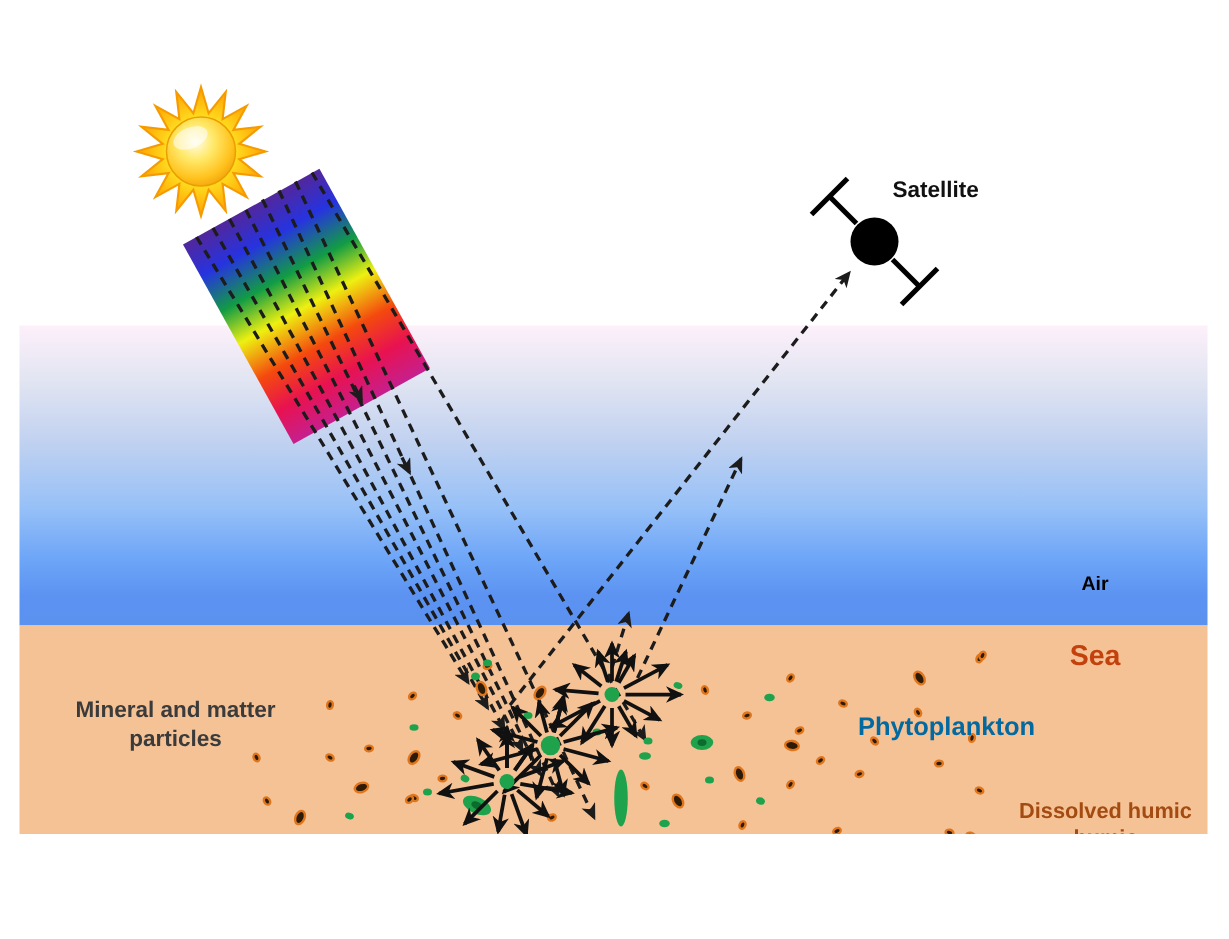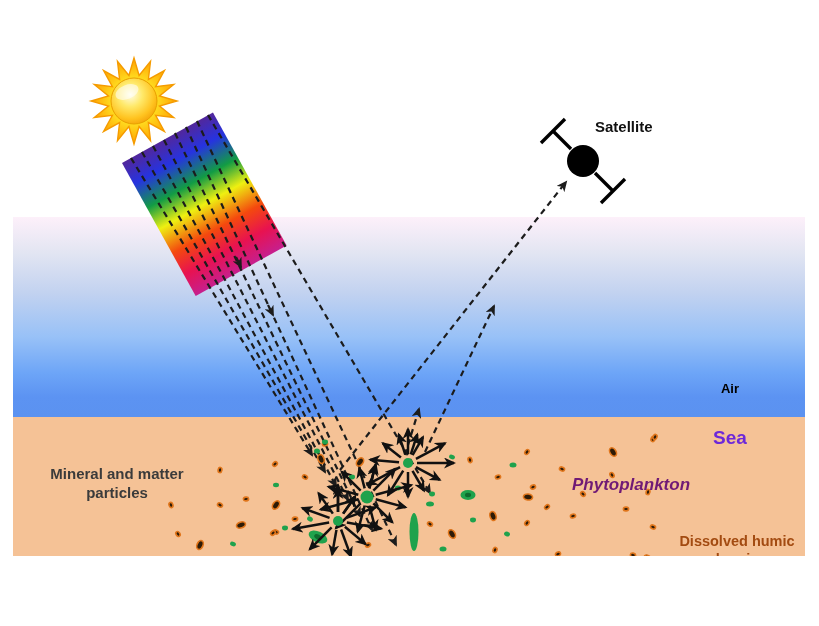--- a/index.html
+++ b/index.html
@@ -5,21 +5,21 @@
   html,body{margin:0;padding:0;background:#ffffff;}
   #canvas{position:relative;width:819px;height:556px;background:#ffffff;overflow:hidden;
           font-family:"Liberation Sans",sans-serif;}
   #sky{position:absolute;left:13px;top:217px;width:792px;height:200px;
        background:linear-gradient(180deg,#fdf0fa 0%,#e2e5f2 18%,#c2d2f0 38%,#98c1f7 60%,#6da5f7 78%,#5c93f2 90%,#5b92f0 100%);}
   #sea{position:absolute;left:13px;top:417px;width:792px;height:195px;background:#f5c296;}
   #scene{position:absolute;left:0;top:0;width:819px;height:626px;}
   .lbl{position:absolute;font-weight:bold;text-align:center;line-height:1.25;white-space:pre-line;}
   .lbl-satellite{left:595px;top:118px;width:90px;text-align:left;font-size:15px;color:#111;}
   .lbl-air{left:690px;top:381px;width:80px;font-size:13px;color:#000;}
-  .lbl-sea{left:690px;top:426px;width:80px;font-size:19px;color:#6d28d9;}
+  .lbl-sea{left:690px;top:426px;width:80px;font-size:19px;color:#c2410c;}
   .lbl-mineral{left:37px;top:465px;width:160px;font-size:15px;color:#3b3b3b;}
   .lbl-phyto{left:546px;top:474px;width:170px;font-size:17px;}
   .lbl-dissolved{left:662px;top:532px;width:150px;font-size:14.5px;}
 </style>
 </head>
 <body>
 
 <div id="canvas">
   <div id="sky"></div>
   <div id="sea"></div>
@@ -224,15 +224,15 @@
         <line x1="338" y1="512" x2="338" y2="485" stroke="#111111" stroke-width="2.5" marker-end="url(#mBurst)"></line>
         <line x1="343.16218792715944" y1="513.6276316013991" x2="355.2072930905314" y2="496.42543867133026" stroke="#111111" stroke-width="2.5" marker-end="url(#mBurst)"></line>
         <circle cx="338" cy="521" r="5" fill="#1fa24c"></circle>
       </g>
   </svg>
 
   <div class="lbl lbl-satellite">Satellite</div>
   <div class="lbl lbl-air">Air</div>
   <div class="lbl lbl-sea">Sea</div>
   <div class="lbl lbl-mineral" style="color: rgb(59, 59, 59);">Mineral and matter particles</div>
-  <div class="lbl lbl-phyto" style="color: #701a75; font-style: italic;">Phytoplankton</div>
+  <div class="lbl lbl-phyto" style="color: #0369a1;">Phytoplankton</div>
   <div class="lbl lbl-dissolved" style="color: rgb(163, 75, 17);">Dissolved humic humic</div>
 </div>
 
 </body></html>

